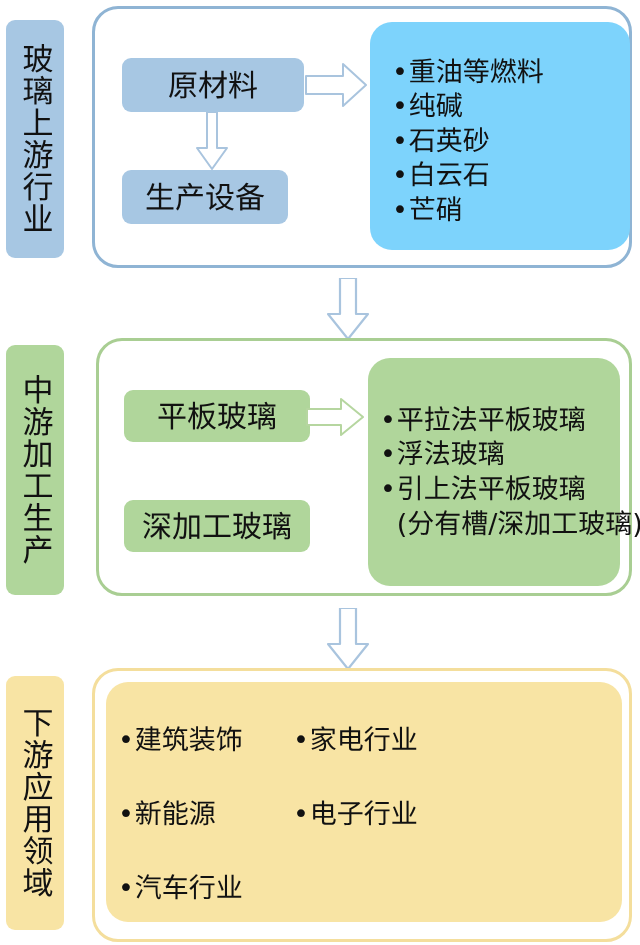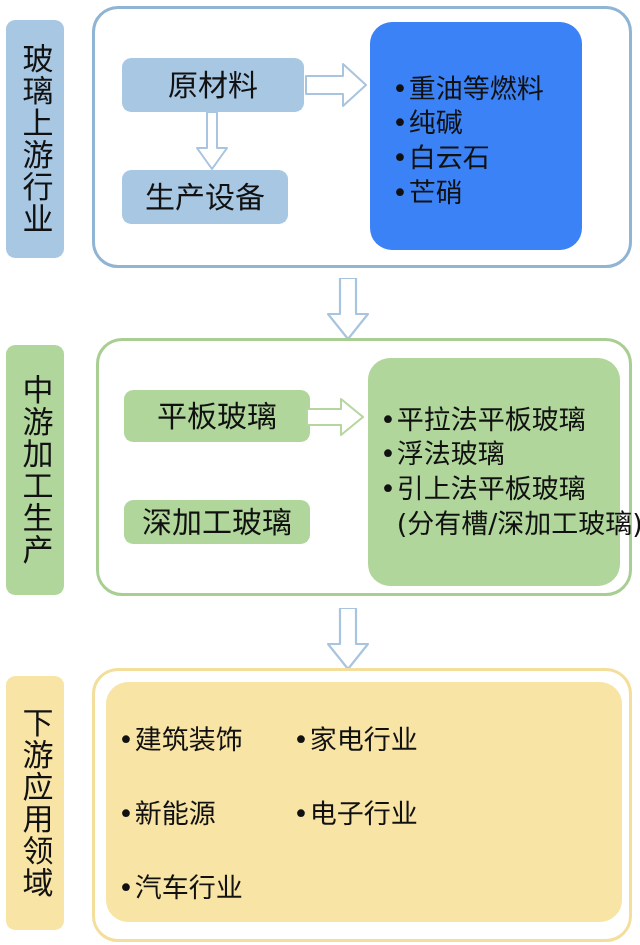--- a/index.html
+++ b/index.html
@@ -129,40 +129,41 @@
   </div>
 
   <div class="box" style="left:110px; top:170px; width:166px; height:54px; background:#A7C7E3;">生产设备</div>
 
   <div class="arrow" style="left:305px; top:60px; width:62px; height:50px;">
     <svg viewBox="0 0 62 50" preserveAspectRatio="none">
       <polygon points="1,16 38,16 38,4 61,25 38,46 38,34 1,34" fill="#ffffff" stroke="#A9C4DE" stroke-width="2" stroke-linejoin="round"></polygon>
     </svg>
   </div>
 
-  <div class="listbox" style="left:370px; top:22px; width:212px; height:228px; background:#3b82f6; padding:10px 0 0 22px;">
+  <div class="listbox" style="left:370px; top:22px; width:260px; height:228px; background:#7dd3fc; padding:10px 0 0 22px;">
     <span class="row"><span class="bullet">•</span><span>重油等燃料</span></span>
     <span class="row"><span class="bullet">•</span><span>纯碱</span></span>
+    <span class="row"><span class="bullet">•</span><span>石英砂</span></span>
     <span class="row"><span class="bullet">•</span><span>白云石</span></span>
     <span class="row"><span class="bullet">•</span><span>芒硝</span></span>
   </div>
 
   <div class="arrow" style="left:327px; top:278px; width:42px; height:62px;">
     <svg viewBox="0 0 42 62" preserveAspectRatio="none">
       <polygon points="13,0 29,0 29,36 41,36 21,61 1,36 13,36" fill="#ffffff" stroke="#A9C4DE" stroke-width="2.2" stroke-linejoin="round"></polygon>
     </svg>
   </div>
 
   <div class="stage-label" style="left:6px; top:345px; width:58px; height:250px; background:#B0D69B;">中游加工生产</div>
 
   <div class="frame" style="left:96px; top:338px; width:536px; height:258px; border-color:#A9CE93;"></div>
 
   <div class="box" style="left:112px; top:390px; width:186px; height:52px; background:#B0D69B;">平板玻璃</div>
 
-  <div class="box" style="left:112px; top:500px; width:186px; height:44px; background:#B0D69B;">深加工玻璃</div>
+  <div class="box" style="left:112px; top:500px; width:186px; height:52px; background:#B0D69B;">深加工玻璃</div>
 
   <div class="arrow" style="left:306px; top:396px; width:58px; height:42px;">
     <svg viewBox="0 0 58 42" preserveAspectRatio="none">
       <polygon points="1,13 35,13 35,3 57,21 35,39 35,29 1,29" fill="#ffffff" stroke="#B6D6A0" stroke-width="2" stroke-linejoin="round"></polygon>
     </svg>
   </div>
 
   <div class="listbox" style="left:368px; top:358px; width:252px; height:228px; background:#B0D69B; padding:8px 0 8px 12px;">
     <span class="row"><span class="bullet">•</span><span>平拉法平板玻璃</span></span>
     <span class="row"><span class="bullet">•</span><span>浮法玻璃</span></span>

